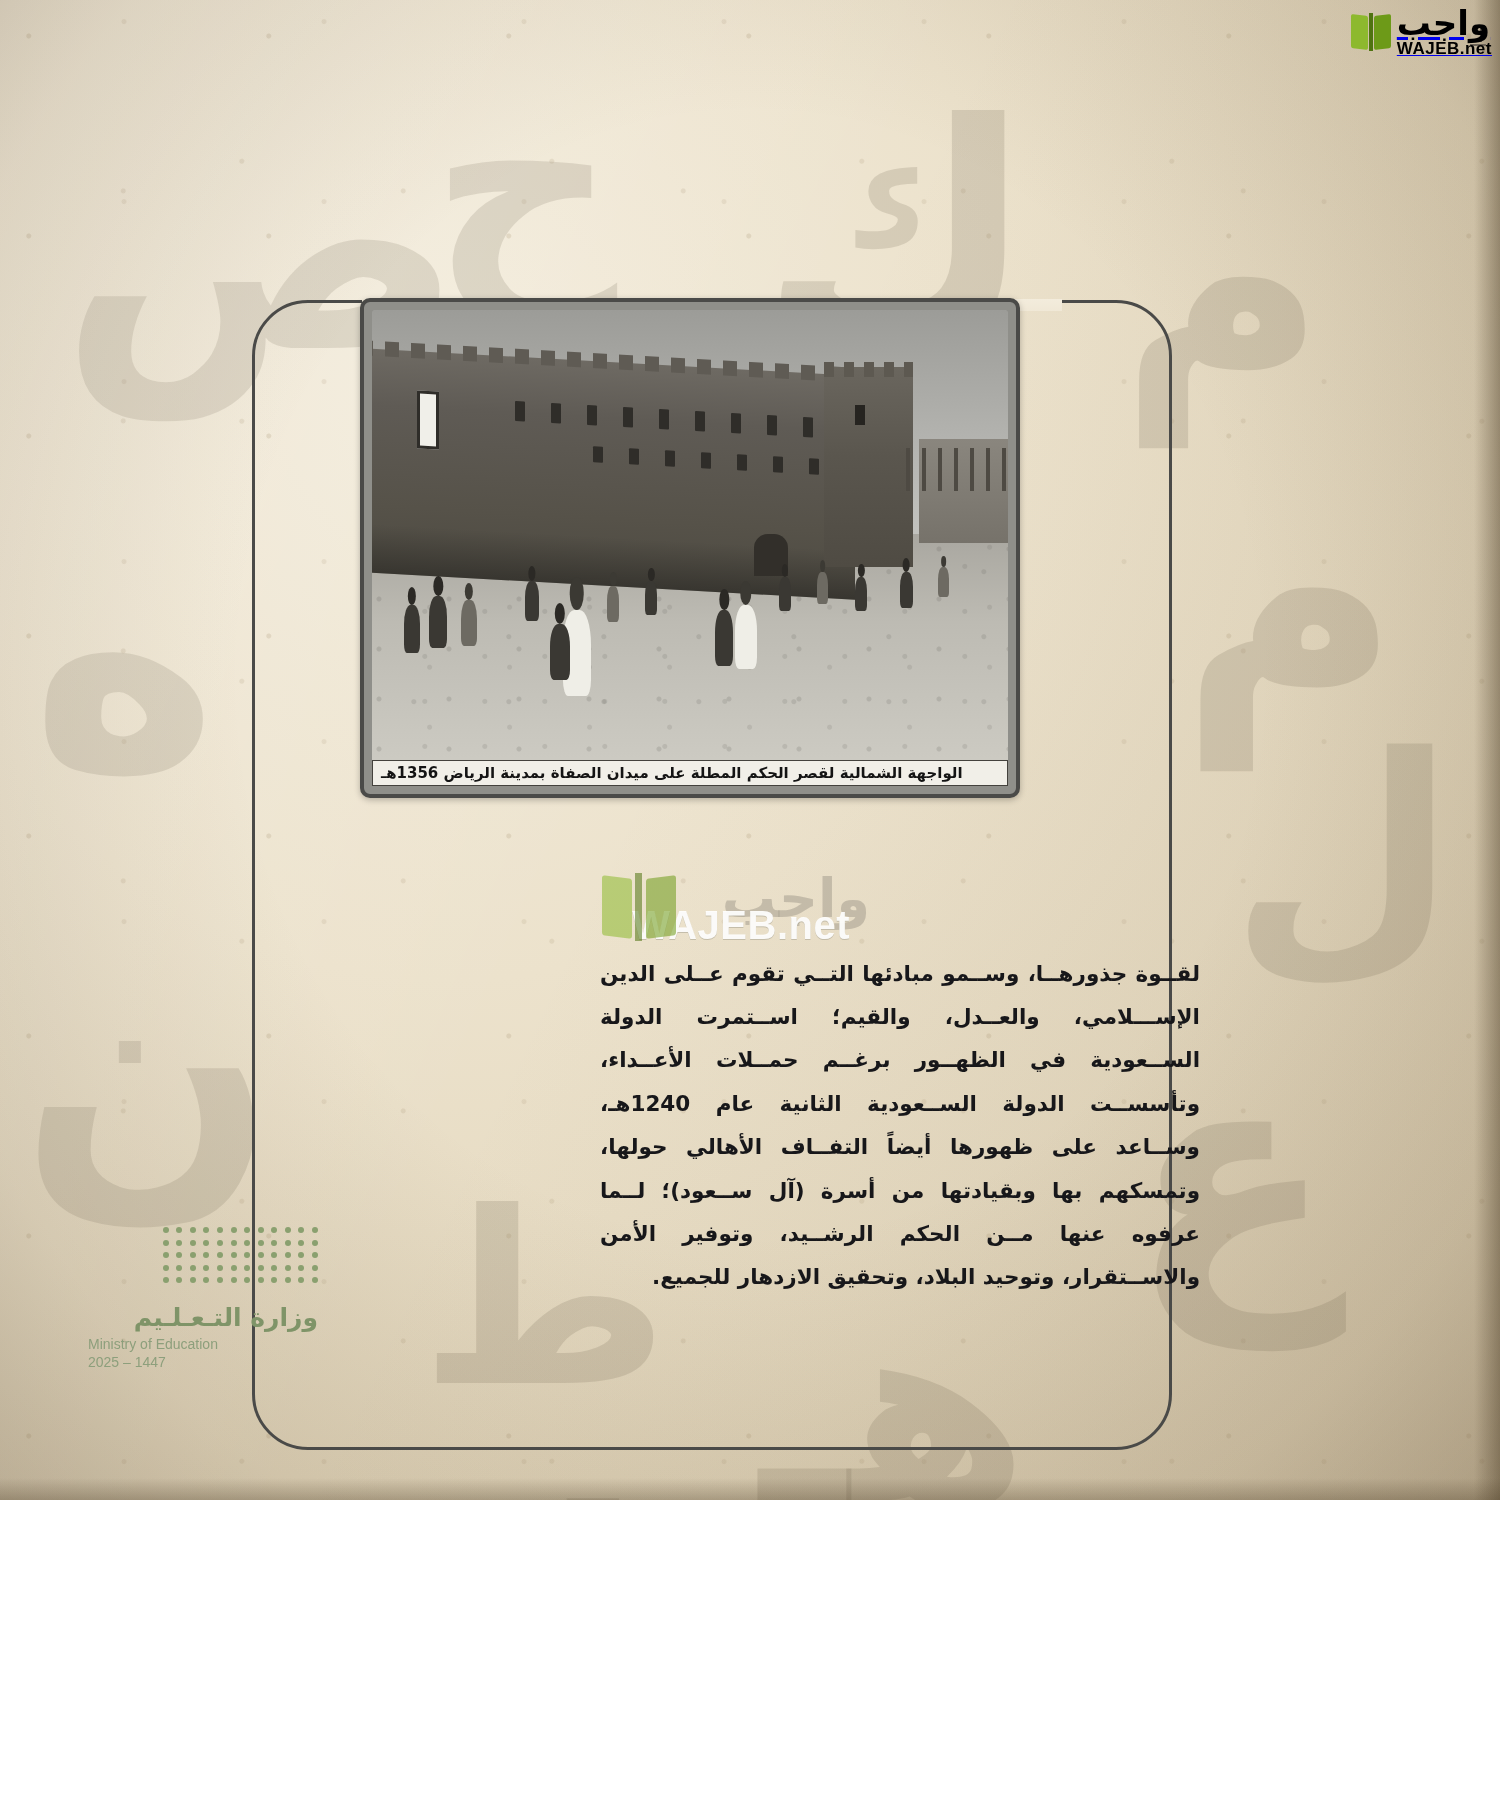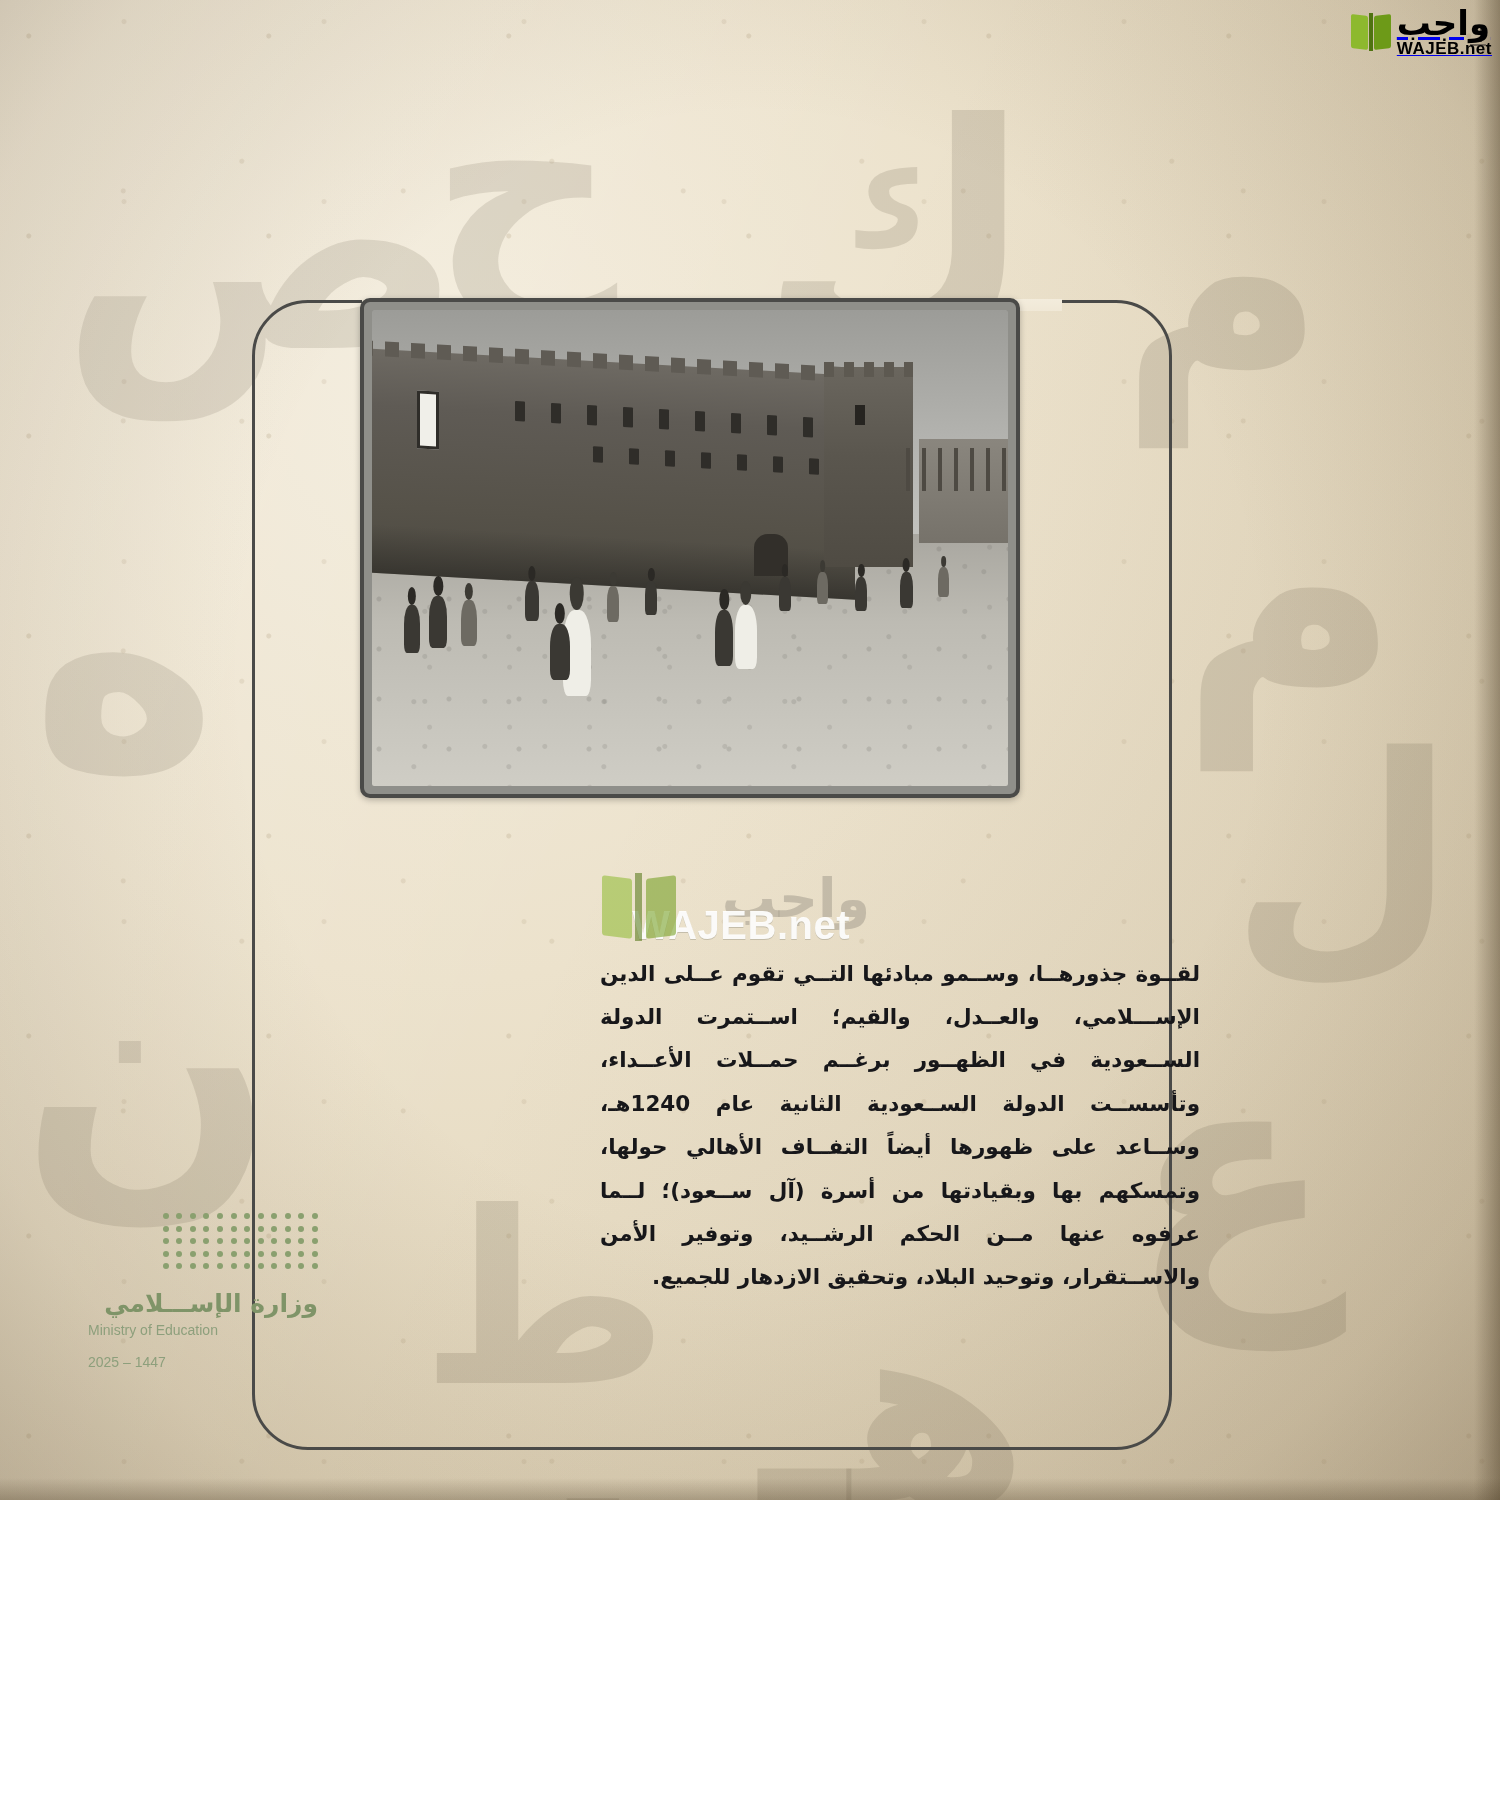--- a/index.html
+++ b/index.html
@@ -361,21 +361,21 @@
     font-family: "DejaVu Sans", sans-serif;
     font-size: 25px; font-weight: 700; color: #7f9468;
     direction: rtl; letter-spacing: 1px;
   }
   .moe-en {
     font-family: "Liberation Sans", sans-serif;
     font-size: 14px; color: #8d9f7c; margin-top: 4px; direction: ltr;
   }
   .moe-yr {
     font-family: "Liberation Sans", sans-serif;
-    font-size: 14px; color: #8d9f7c; margin-top: 16px; direction: ltr;
+    font-size: 14px; color: #8d9f7c; margin-top: 2px; direction: ltr;
   }
 </style>
 </head>
 <body>
 
 <div class="page">
 
   <div class="calli">
     <span style="left:60px;  top:70px;  font-size:300px;">ص</span>
     <span style="left:430px; top:30px;  font-size:260px;">ح</span>
@@ -503,20 +503,23 @@
           <i class="head"></i>
         </span>
       <span class="person robe-dark" style="left:83%; top:55%; width:13px; height:36px;">
           <i class="head"></i>
         </span>
       <span class="person robe-mid" style="left:89%; top:54%; width:11px; height:30px;">
           <i class="head"></i>
         </span>
     </div>
 
+    <figcaption class="caption-bar">
+      <span>الواجهة الشمالية لقصر الحكم المطلة على ميدان الصفاة بمدينة الرياض 1356هـ</span>
+    </figcaption>
   </figure>
 
   <div class="watermark">
     <span class="wm-ar">واجب</span>
     <span class="wm-en">WAJEB.net</span>
     <span class="wm-book">
       <span class="h2 l2"></span>
       <span class="h2 r2"></span>
       <span class="s2"></span>
     </span>
@@ -580,18 +583,18 @@
         <i></i>
         <i></i>
         <i></i>
         <i></i>
         <i></i>
         <i></i>
         <i></i>
         <i></i>
         <i></i>
     </div>
-    <div class="moe-ar">وزارة الإســـلامي</div>
+    <div class="moe-ar">وزارة التـعـلـيم</div>
     <div class="moe-en">Ministry of Education</div>
     <div class="moe-yr">2025 – 1447</div>
   </div>
 
 </div>
 
 </body></html>

